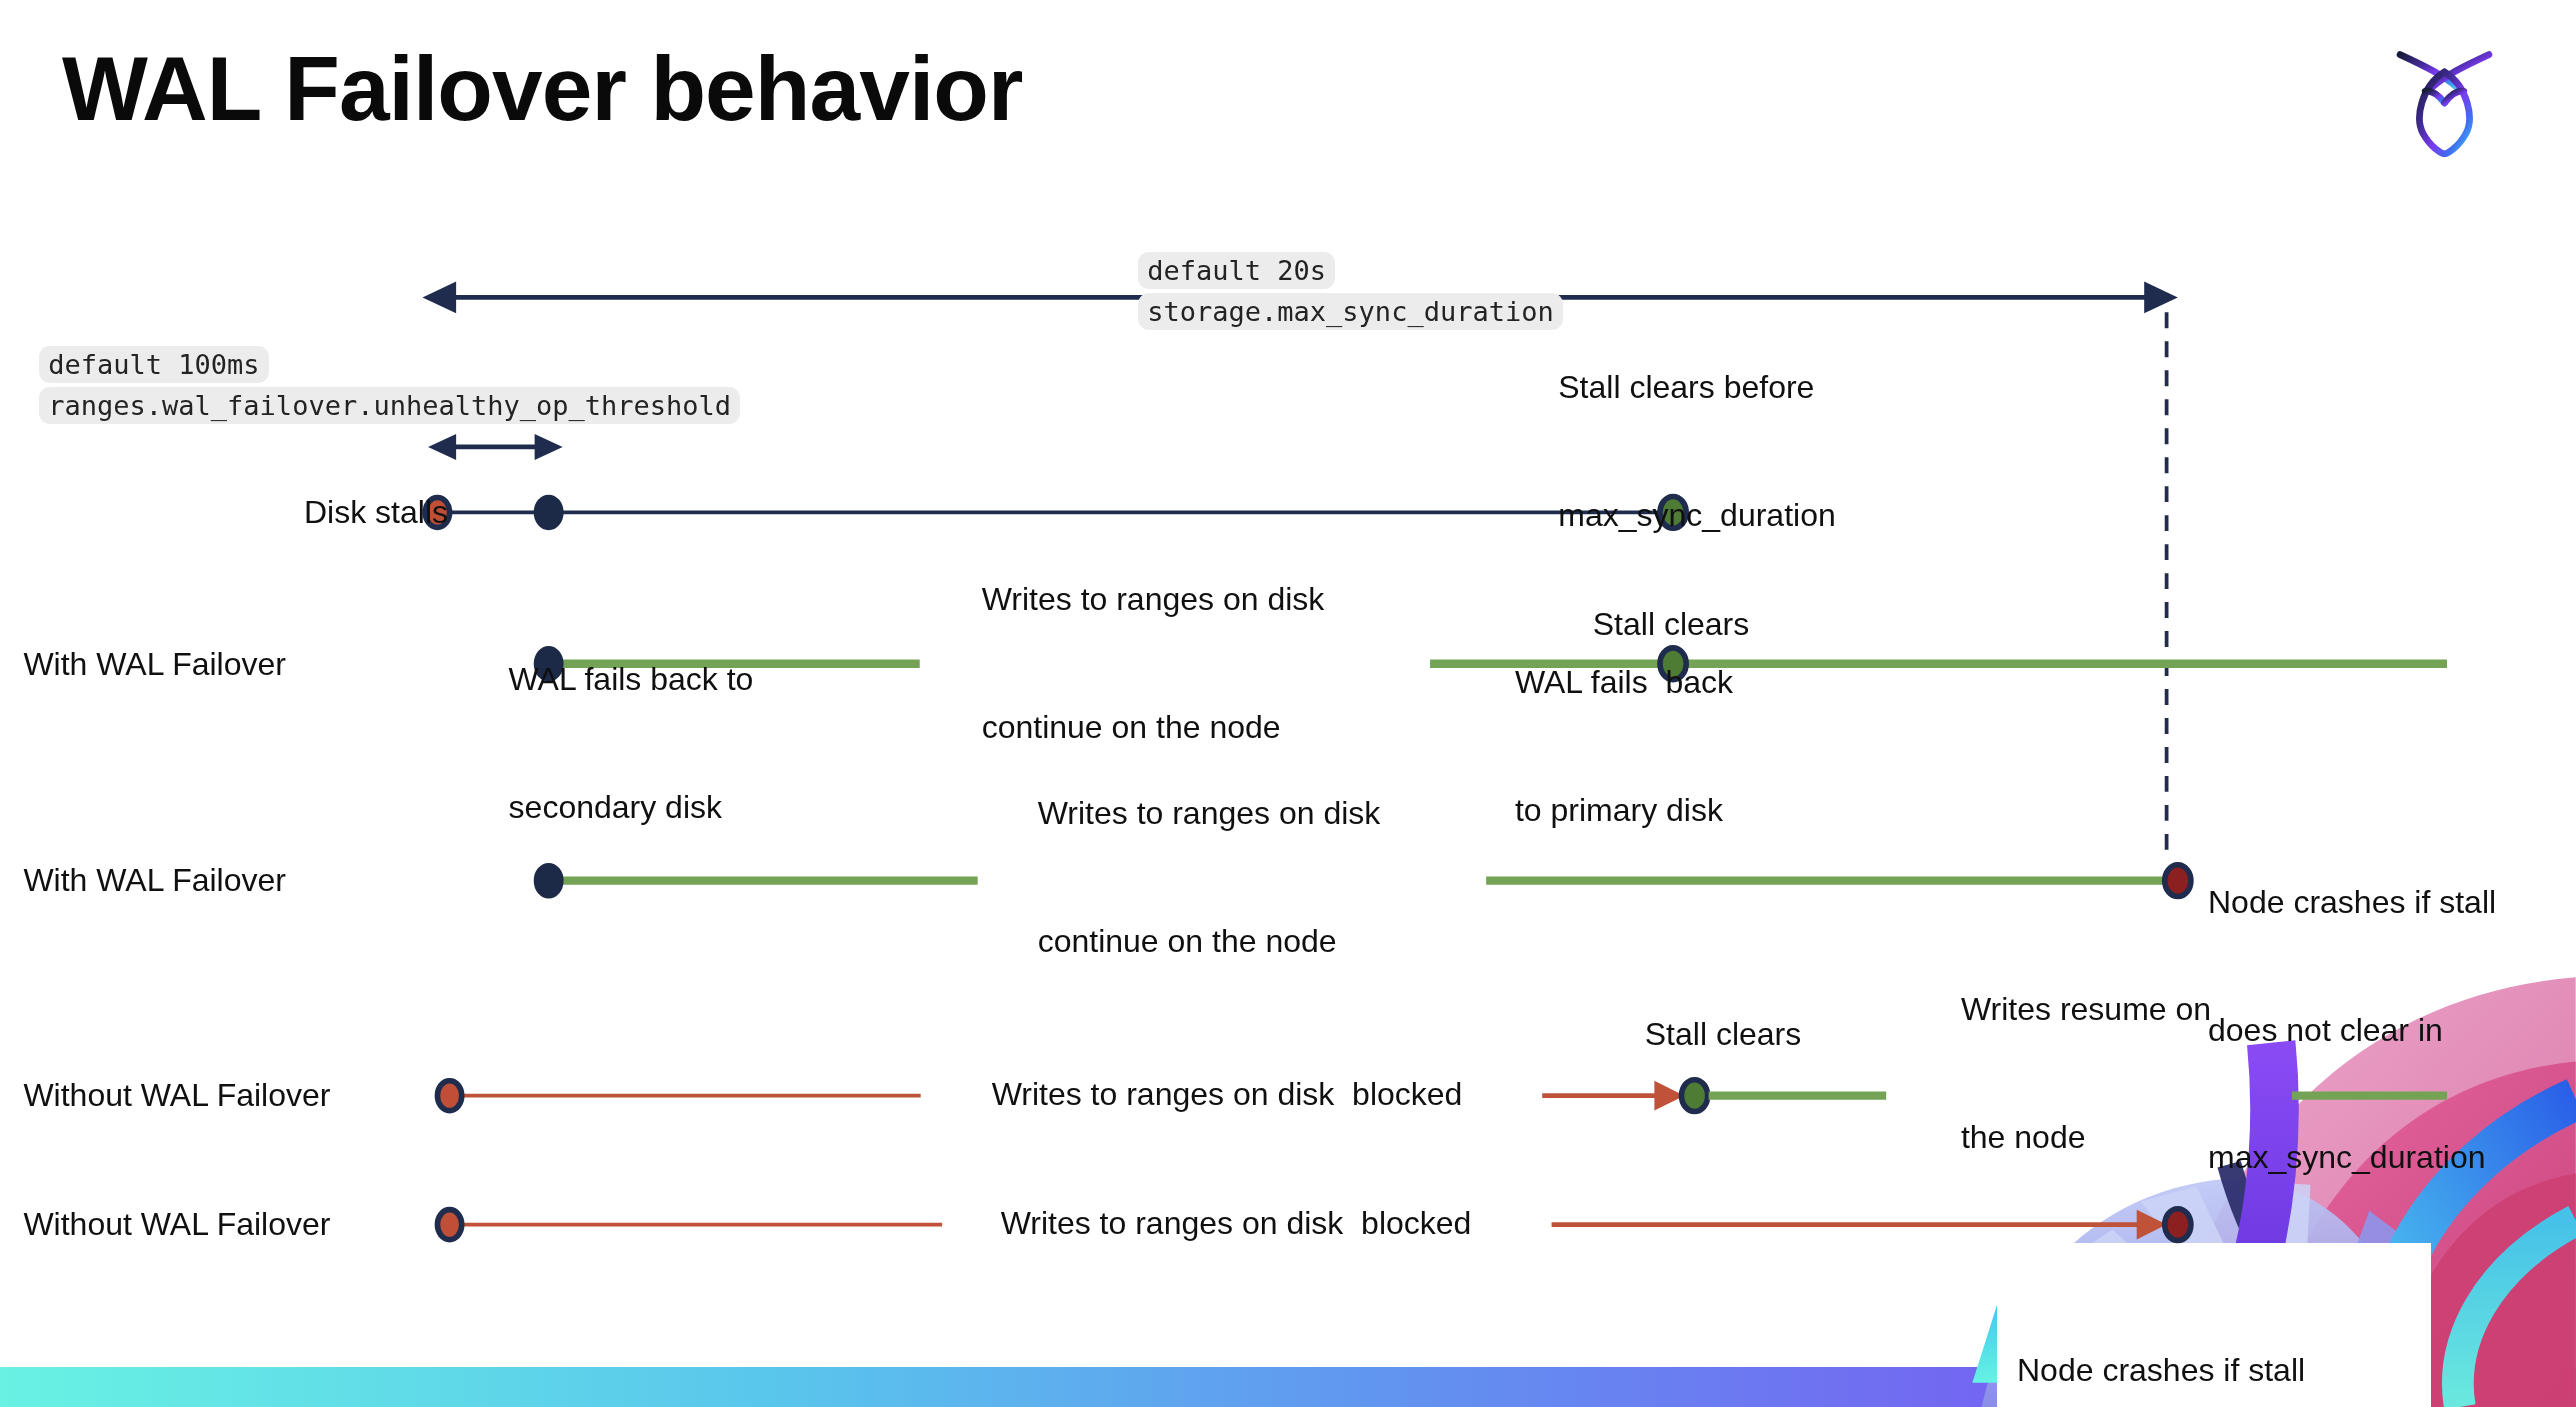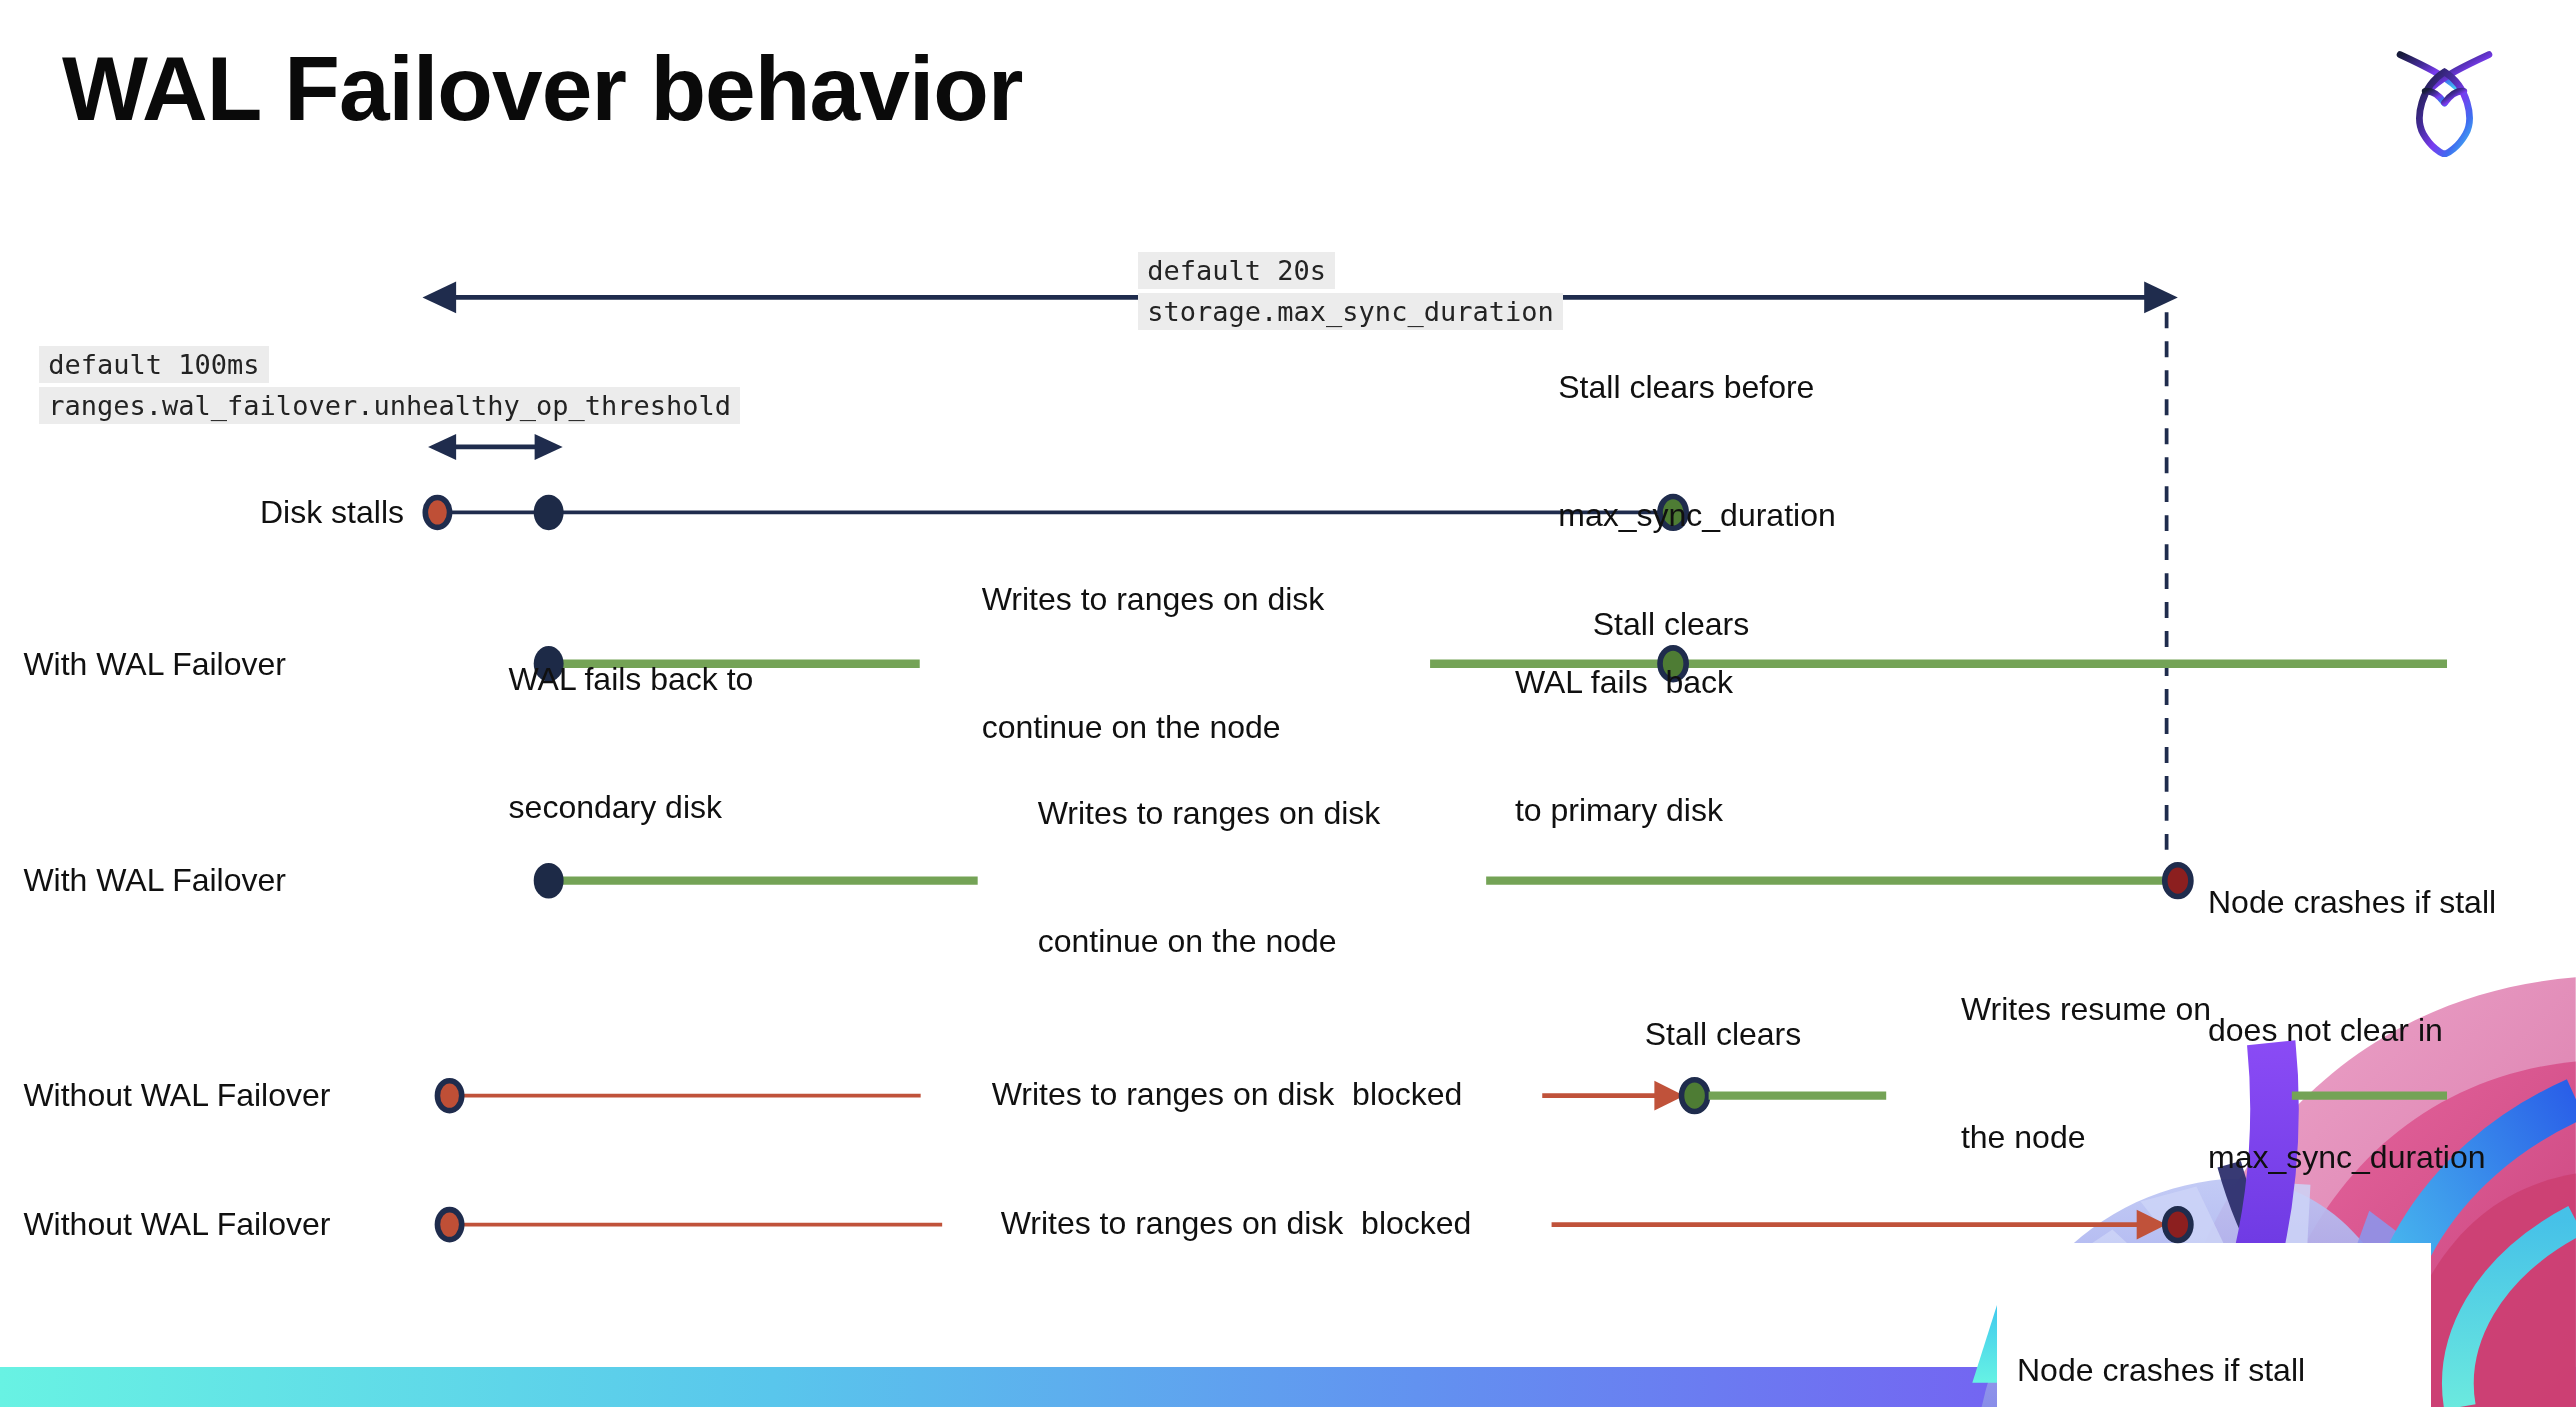--- a/index.html
+++ b/index.html
@@ -8,27 +8,27 @@
 
   .page-title{position:absolute;left:62px;top:37px;margin:0;font-size:91px;font-weight:bold;
               letter-spacing:-0.9px;color:#0a0a0a;z-index:6;}
 
   .logo{position:absolute;left:2396px;top:43px;width:97px;height:114px;z-index:6;}
 
   
   .code-label{position:absolute;display:flex;flex-direction:column;align-items:flex-start;gap:4.7px;
               font-family:"DejaVu Sans Mono","Liberation Mono",monospace;font-size:27px;color:#232323;
               z-index:7;line-height:1.15;}
-  .code-label span{background:#ececec;padding:2.8px 9.3px;display:block;white-space:pre;}
+  .code-label span{background:#ececec;padding:2.8px 9.3px;display:block;white-space:pre;border-radius:11px;}
 
   
   .callout{position:absolute;font-size:32px;line-height:1.33;color:#101010;white-space:pre-wrap;z-index:6;}
   .tc{text-align:left;transform:translate(-50%,-50%);}
   .tl{transform:translate(0,-50%);}
-  .tr{text-align:left;transform:translate(-100%,-50%);}
+  .tr{text-align:left;transform:translate(-100%,-50%);margin-left:44px;}
 
   .diagram{position:absolute;left:0;top:0;width:2576px;height:1408px;z-index:5;pointer-events:none;}
   .art{position:absolute;left:1944px;top:940px;width:632px;height:467px;z-index:2;pointer-events:none;}
 
   .bottom-bar{position:absolute;left:0;top:1367px;width:2576px;height:40px;z-index:1;
               background:linear-gradient(90deg,#68f2e3 0%,#59c6ec 30%,#6292f0 55%,#7464f2 78%,#7b47f0 100%);}
 
   .note-box{position:absolute;left:1997px;top:1243px;width:434px;height:165px;background:#ffffff;z-index:3;}
   .note-box-text{z-index:4;}
 </style>

